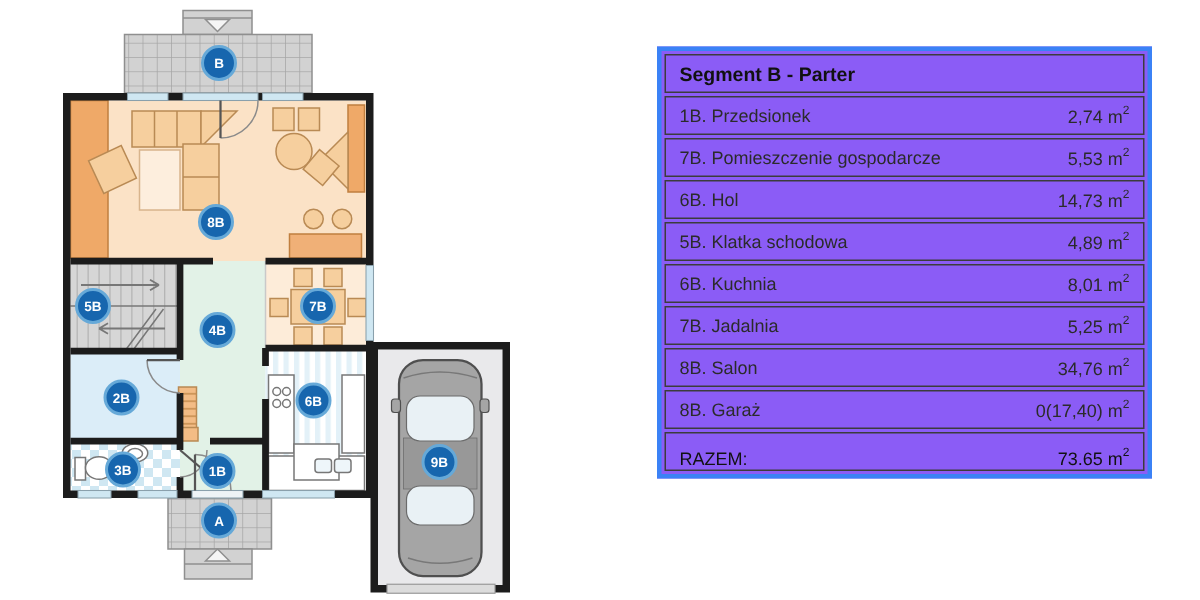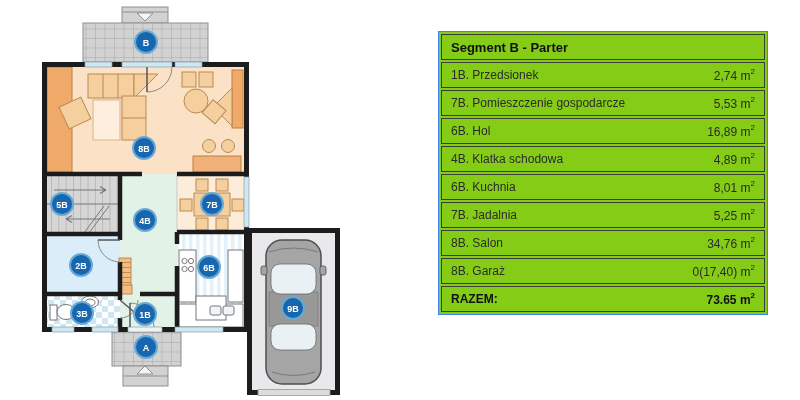--- a/index.html
+++ b/index.html
@@ -1,25 +1,25 @@
 <!DOCTYPE html>
 <html><head>
 <meta charset="utf-8">
 <style>
   html,body{margin:0;padding:0;width:800px;height:400px;background:#ffffff;overflow:hidden;
             font-family:"Liberation Sans", sans-serif;}
   #stage{position:relative;width:800px;height:400px;background:#fff;}
   #plan{position:absolute;left:0;top:0;}
   
-  .panel{position:absolute;left:438px;top:31px;width:330px;background:#84cc16;
-         border:1px solid #3b82f6;padding:2px;display:flex;flex-direction:column;gap:2px;box-sizing:border-box;}
+  .panel{position:absolute;left:438px;top:31px;width:330px;background:#8b5cf6;
+         border:3px solid #3b82f6;padding:2px;display:flex;flex-direction:column;gap:2px;box-sizing:border-box;}
   .trow{border:1px solid #3c3c3c;height:26px;display:flex;align-items:center;
         justify-content:space-between;padding:0 9px;font-size:12px;color:#2b2b2b;box-sizing:border-box;}
   .trow.thead{font-weight:bold;font-size:13px;color:#111;justify-content:flex-start;}
-  .trow.total{font-weight:bold;color:#111;}
+  .trow.total{font-weight:normal;color:#111;align-items:flex-end;}
   .val{white-space:nowrap;}
   .val sup{font-size:8px;position:relative;top:-1px;}
   svg text.marker{font-family:"Liberation Sans",sans-serif;font-size:9px;font-weight:bold;fill:#ffffff;
                   text-anchor:middle;}
 </style>
 </head>
 <body>
 
 <div id="stage">
 
@@ -244,24 +244,24 @@
   <div class="trow">
     <span class="lbl">1B. Przedsionek</span>
     <span class="val"><span>2,74</span>&nbsp;<span>m</span><sup>2</sup></span>
   </div>
   <div class="trow">
     <span class="lbl">7B. Pomieszczenie gospodarcze</span>
     <span class="val"><span>5,53</span>&nbsp;<span>m</span><sup>2</sup></span>
   </div>
   <div class="trow">
     <span class="lbl">6B. Hol</span>
-    <span class="val"><span>16,89</span>&nbsp;<span>m</span><sup>2</sup></span>
-  </div>
-  <div class="trow">
-    <span class="lbl">4B. Klatka schodowa</span>
+    <span class="val"><span>14,73</span>&nbsp;<span>m</span><sup>2</sup></span>
+  </div>
+  <div class="trow">
+    <span class="lbl">5B. Klatka schodowa</span>
     <span class="val"><span>4,89</span>&nbsp;<span>m</span><sup>2</sup></span>
   </div>
   <div class="trow">
     <span class="lbl">6B. Kuchnia</span>
     <span class="val"><span>8,01</span>&nbsp;<span>m</span><sup>2</sup></span>
   </div>
   <div class="trow">
     <span class="lbl">7B. Jadalnia</span>
     <span class="val"><span>5,25</span>&nbsp;<span>m</span><sup>2</sup></span>
   </div>

